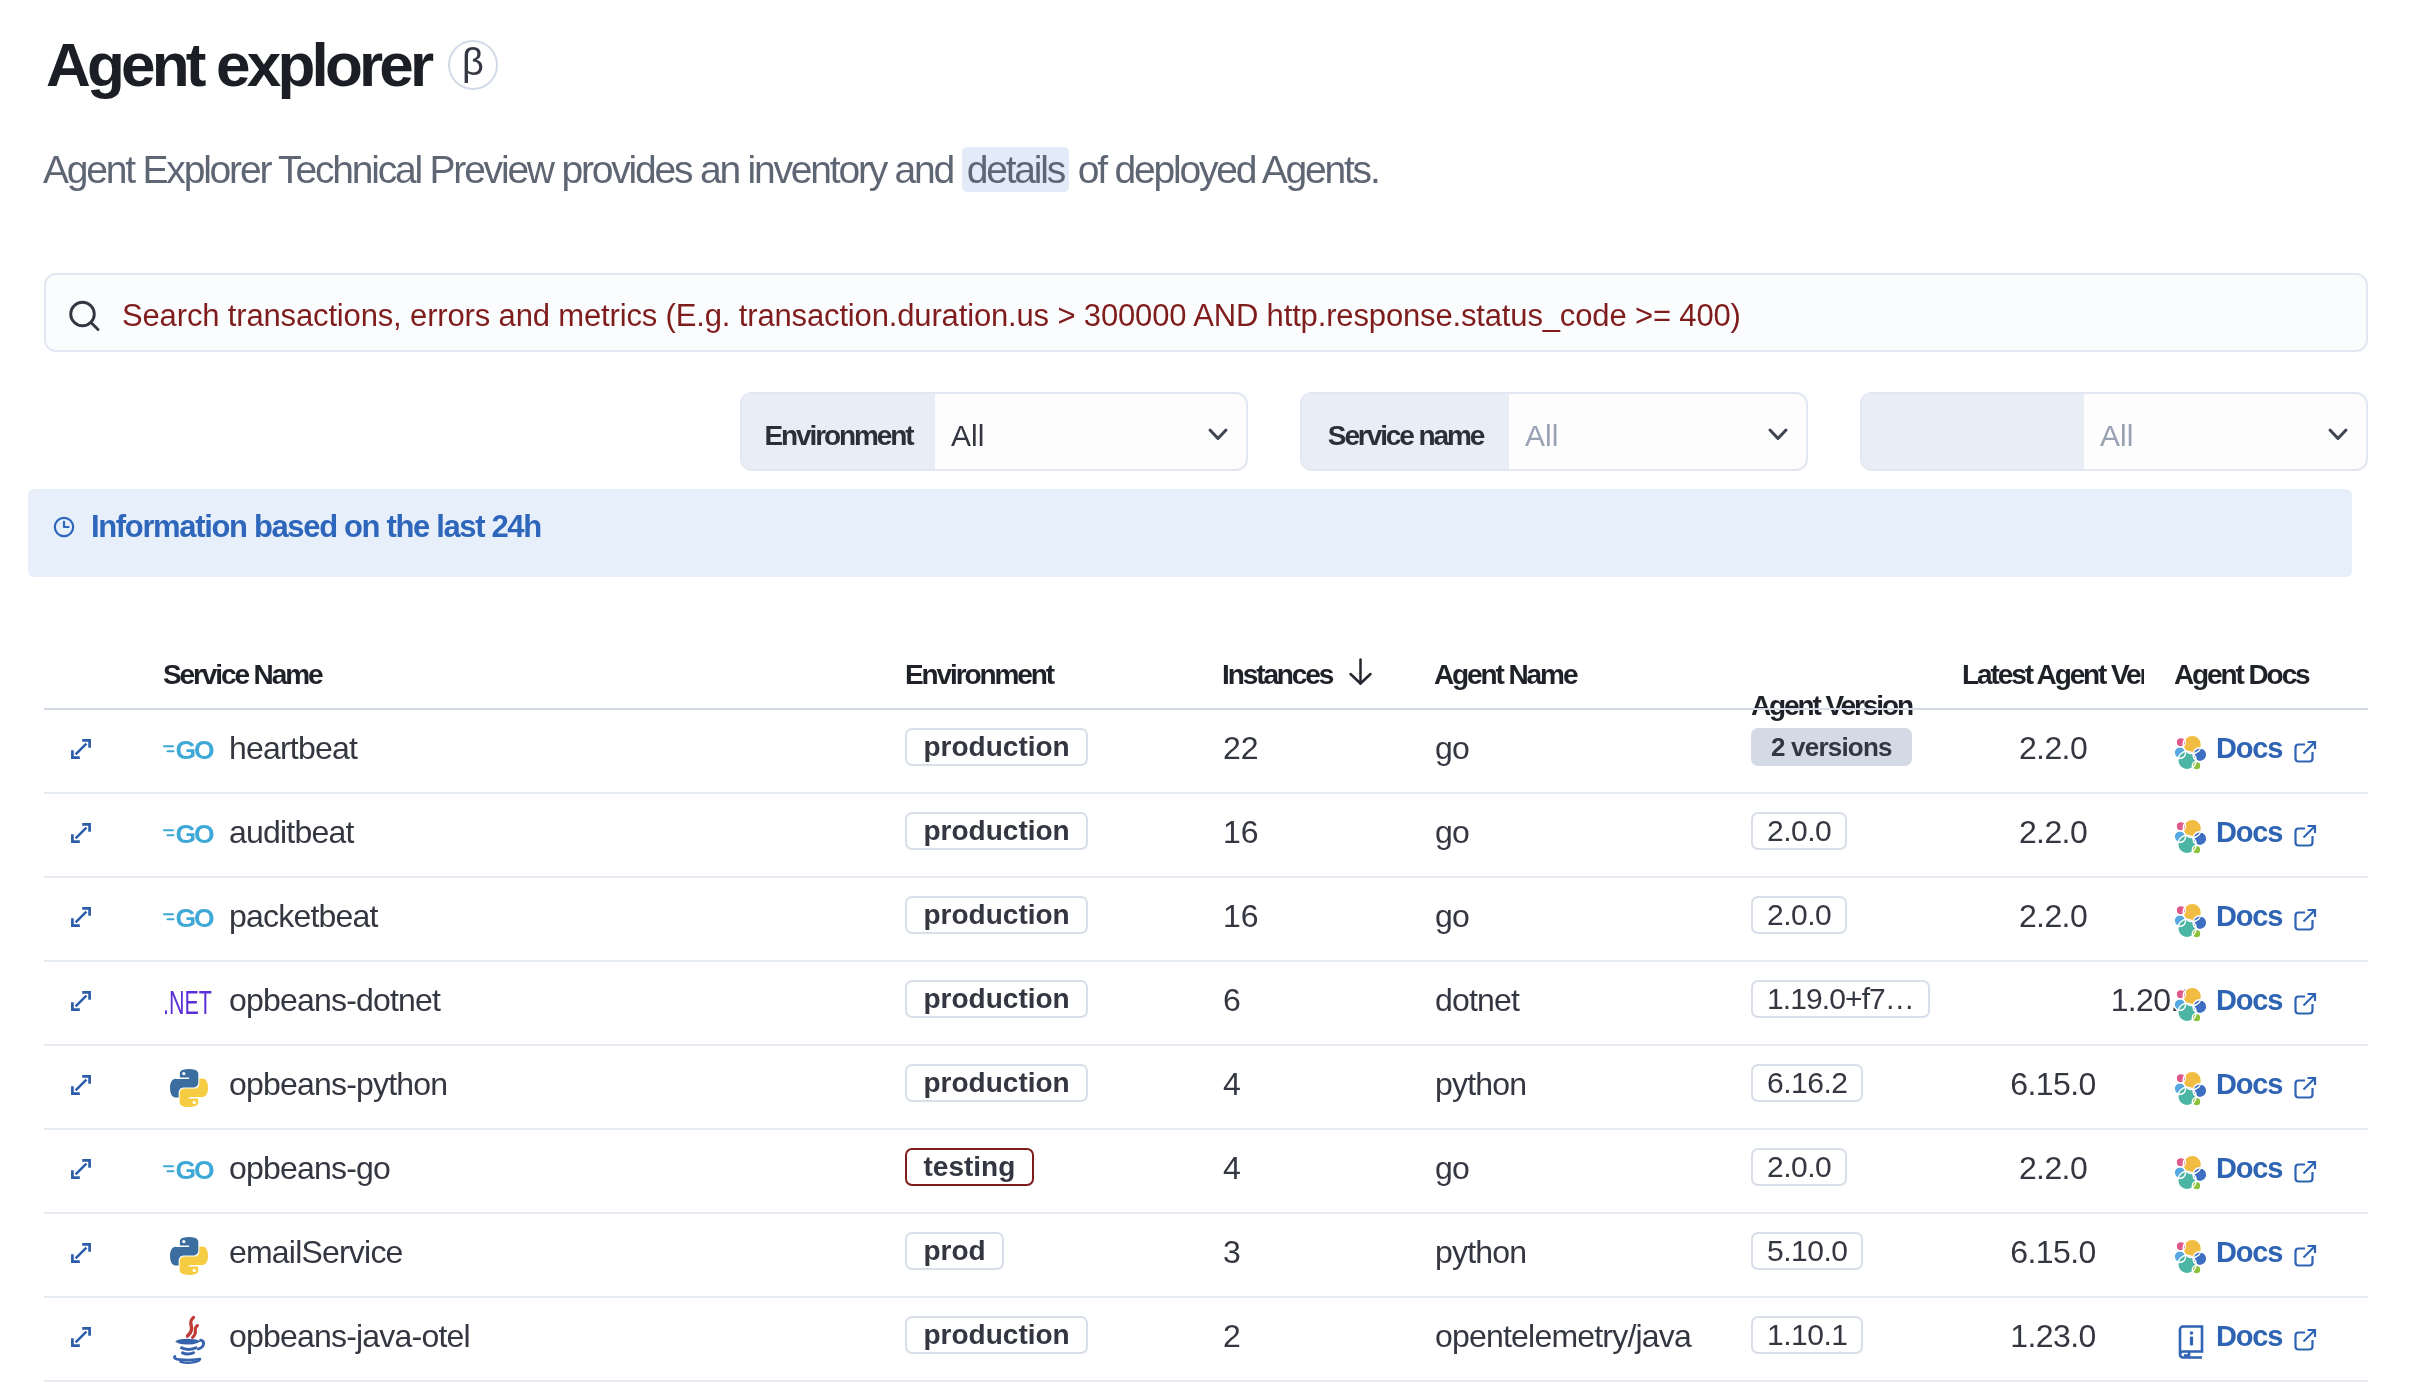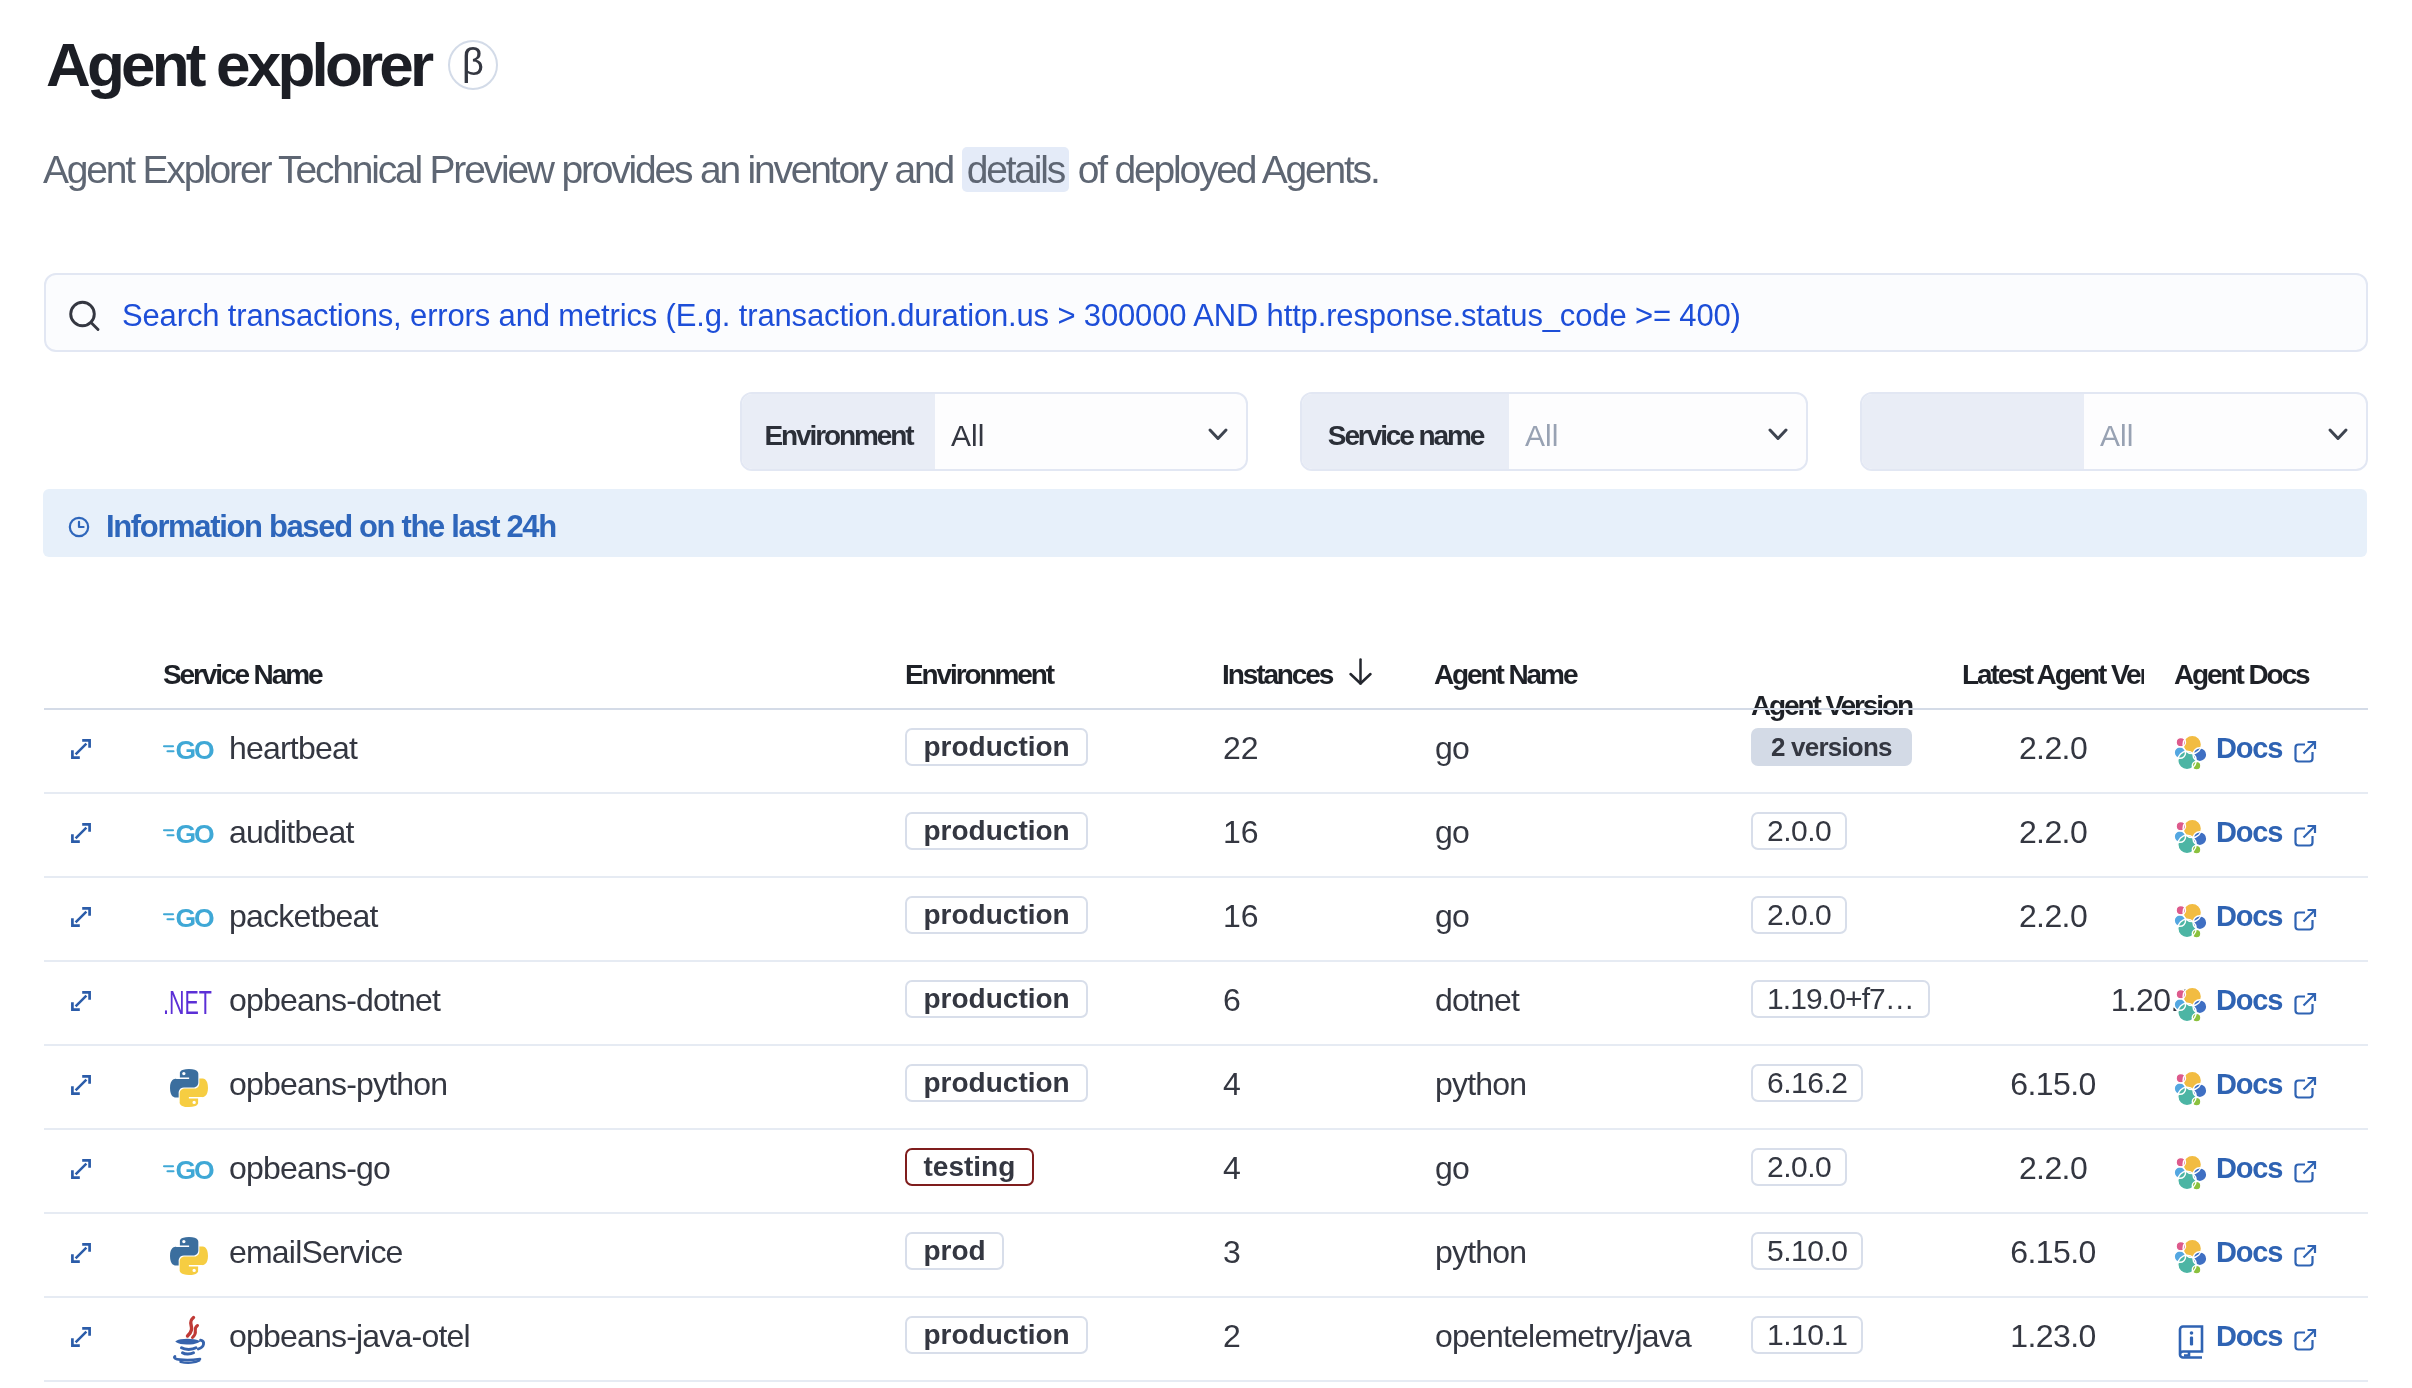--- a/index.html
+++ b/index.html
@@ -10,21 +10,21 @@
 <div class="abs" style="left:46px;top:30px;font-size:62px;font-weight:bold;letter-spacing:-3.8px;color:#1c1e25;line-height:70px">Agent explorer</div>
 <div class="abs" style="left:448px;top:40px;width:50px;height:50px;border:2px solid #d3dbe8;border-radius:50%;text-align:center;line-height:41px;font-size:38px;color:#343741">β</div>
 <div class="abs" style="left:43px;top:148px;font-size:39px;letter-spacing:-2.2px;color:#5e6673;line-height:44px">Agent Explorer Technical Preview provides an inventory and <span style="background:#e4ebf8;border-radius:5px;padding:1px 5px">details</span> of deployed Agents.</div>
 <div class="abs" style="left:44px;top:273px;width:2324px;height:79px;border:2px solid #e2e7f3;border-radius:12px;background:#fbfcfe">
 <svg class="abs" style="left:20px;top:21px" width="40" height="40" viewBox="0 0 40 40">
       <g fill="none" stroke="#343741" stroke-width="2.9">
         <circle cx="16.5" cy="18" r="11.8"></circle>
         <path d="M25 26.5L32 33.5" stroke-linecap="round"></path>
       </g>
     </svg>
-<div class="abs" style="left:76px;top:0;line-height:82px;font-size:31px;letter-spacing:-0.15px;color:#1d4ed8;white-space:nowrap">Search transactions, errors and metrics (E.g. transaction.duration.us &gt; 300000 AND http.response.status_code &gt;= 400)</div>
+<div class="abs" style="left:76px;top:0;line-height:82px;font-size:31px;letter-spacing:-0.15px;color:#7f1d1d;white-space:nowrap">Search transactions, errors and metrics (E.g. transaction.duration.us &gt; 300000 AND http.response.status_code &gt;= 400)</div>
 </div>
 <div class="abs" style="left:740px;top:392px;width:508px;height:79px;border:2px solid #e2e7f3;border-radius:12px;background:#fdfdfe">
 <div class="abs" style="left:0;top:0;width:193px;height:75px;background:#e9edf6;border-radius:10px 0 0 10px"></div>
 <div class="abs" style="left:0;top:0;width:193px;text-align:center;line-height:84px;font-weight:bold;font-size:28px;letter-spacing:-2.1px;color:#2b2f38">Environment</div>
 <div class="abs" style="left:209px;top:0;line-height:84px;font-size:30px;color:#343741">All</div>
 <svg class="abs" style="right:12px;top:24px" width="32" height="32" viewBox="0 0 32 32">
       <path fill="none" stroke="#3e4450" stroke-width="3" stroke-linecap="round" stroke-linejoin="round" d="M8 12l8 8.5 8-8.5"></path>
     </svg>
   </div>
 <div class="abs" style="left:1300px;top:392px;width:508px;height:79px;border:2px solid #e2e7f3;border-radius:12px;background:#fdfdfe">
@@ -35,21 +35,21 @@
       <path fill="none" stroke="#3e4450" stroke-width="3" stroke-linecap="round" stroke-linejoin="round" d="M8 12l8 8.5 8-8.5"></path>
     </svg>
   </div>
 <div class="abs" style="left:1860px;top:392px;width:508px;height:79px;border:2px solid #e2e7f3;border-radius:12px;background:#fdfdfe">
 <div class="abs" style="left:0;top:0;width:222px;height:75px;background:#e9edf6;border-radius:10px 0 0 10px"></div>
 <div class="abs" style="left:238px;top:0;line-height:84px;font-size:30px;color:#98a2b3">All</div>
 <svg class="abs" style="right:12px;top:24px" width="32" height="32" viewBox="0 0 32 32">
       <path fill="none" stroke="#3e4450" stroke-width="3" stroke-linecap="round" stroke-linejoin="round" d="M8 12l8 8.5 8-8.5"></path>
     </svg>
   </div>
-<div class="abs" style="left:43px;top:489px;width:2324px;height:68px;background:#e7f0fa;border-radius:6px">
+<div class="abs" style="left:28px;top:489px;width:2324px;height:88px;background:#e7f0fa;border-radius:6px">
 <svg class="abs" style="left:25px;top:27px" width="22" height="22" viewBox="0 0 24 24">
       <g fill="none" stroke="#2e66bb" stroke-width="2.4">
         <circle cx="12" cy="12" r="10"></circle>
         <path d="M12 6.5V12h5" stroke-linecap="round" stroke-linejoin="round"></path>
       </g>
     </svg>
 <div class="abs" style="left:63px;top:0;line-height:76px;font-weight:bold;font-size:31px;letter-spacing:-1.35px;color:#2e66bb">Information based on the last 24h</div>
 </div>
 <div class="abs" style="left:163px;top:658px;line-height:34px;font-weight:bold;font-size:28px;letter-spacing:-2.1px;color:#1e2127;white-space:nowrap">Service Name</div>
 <div class="abs" style="left:905px;top:658px;line-height:34px;font-weight:bold;font-size:28px;letter-spacing:-2.1px;color:#1e2127;white-space:nowrap">Environment</div>

